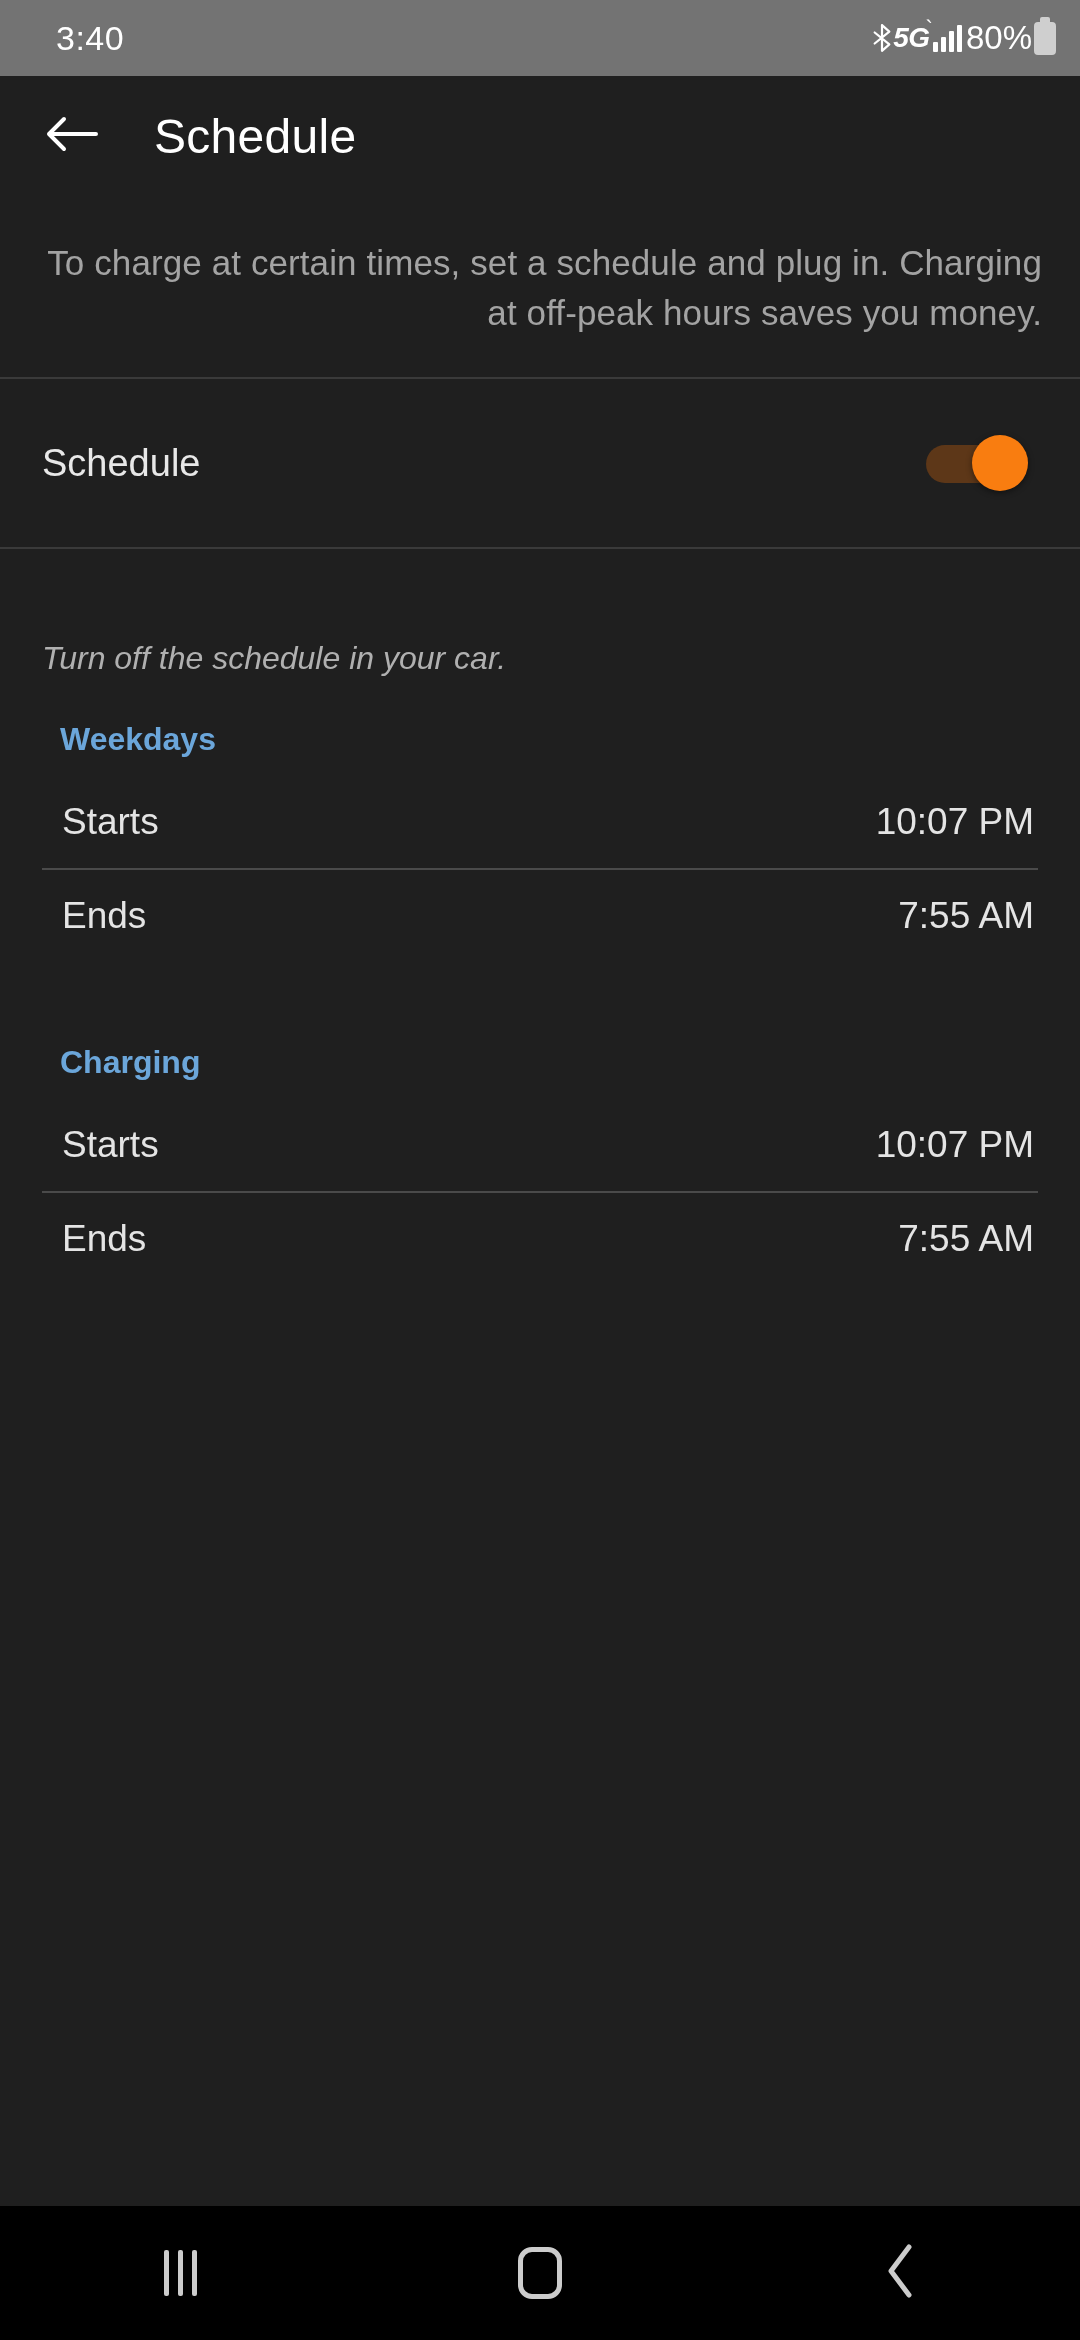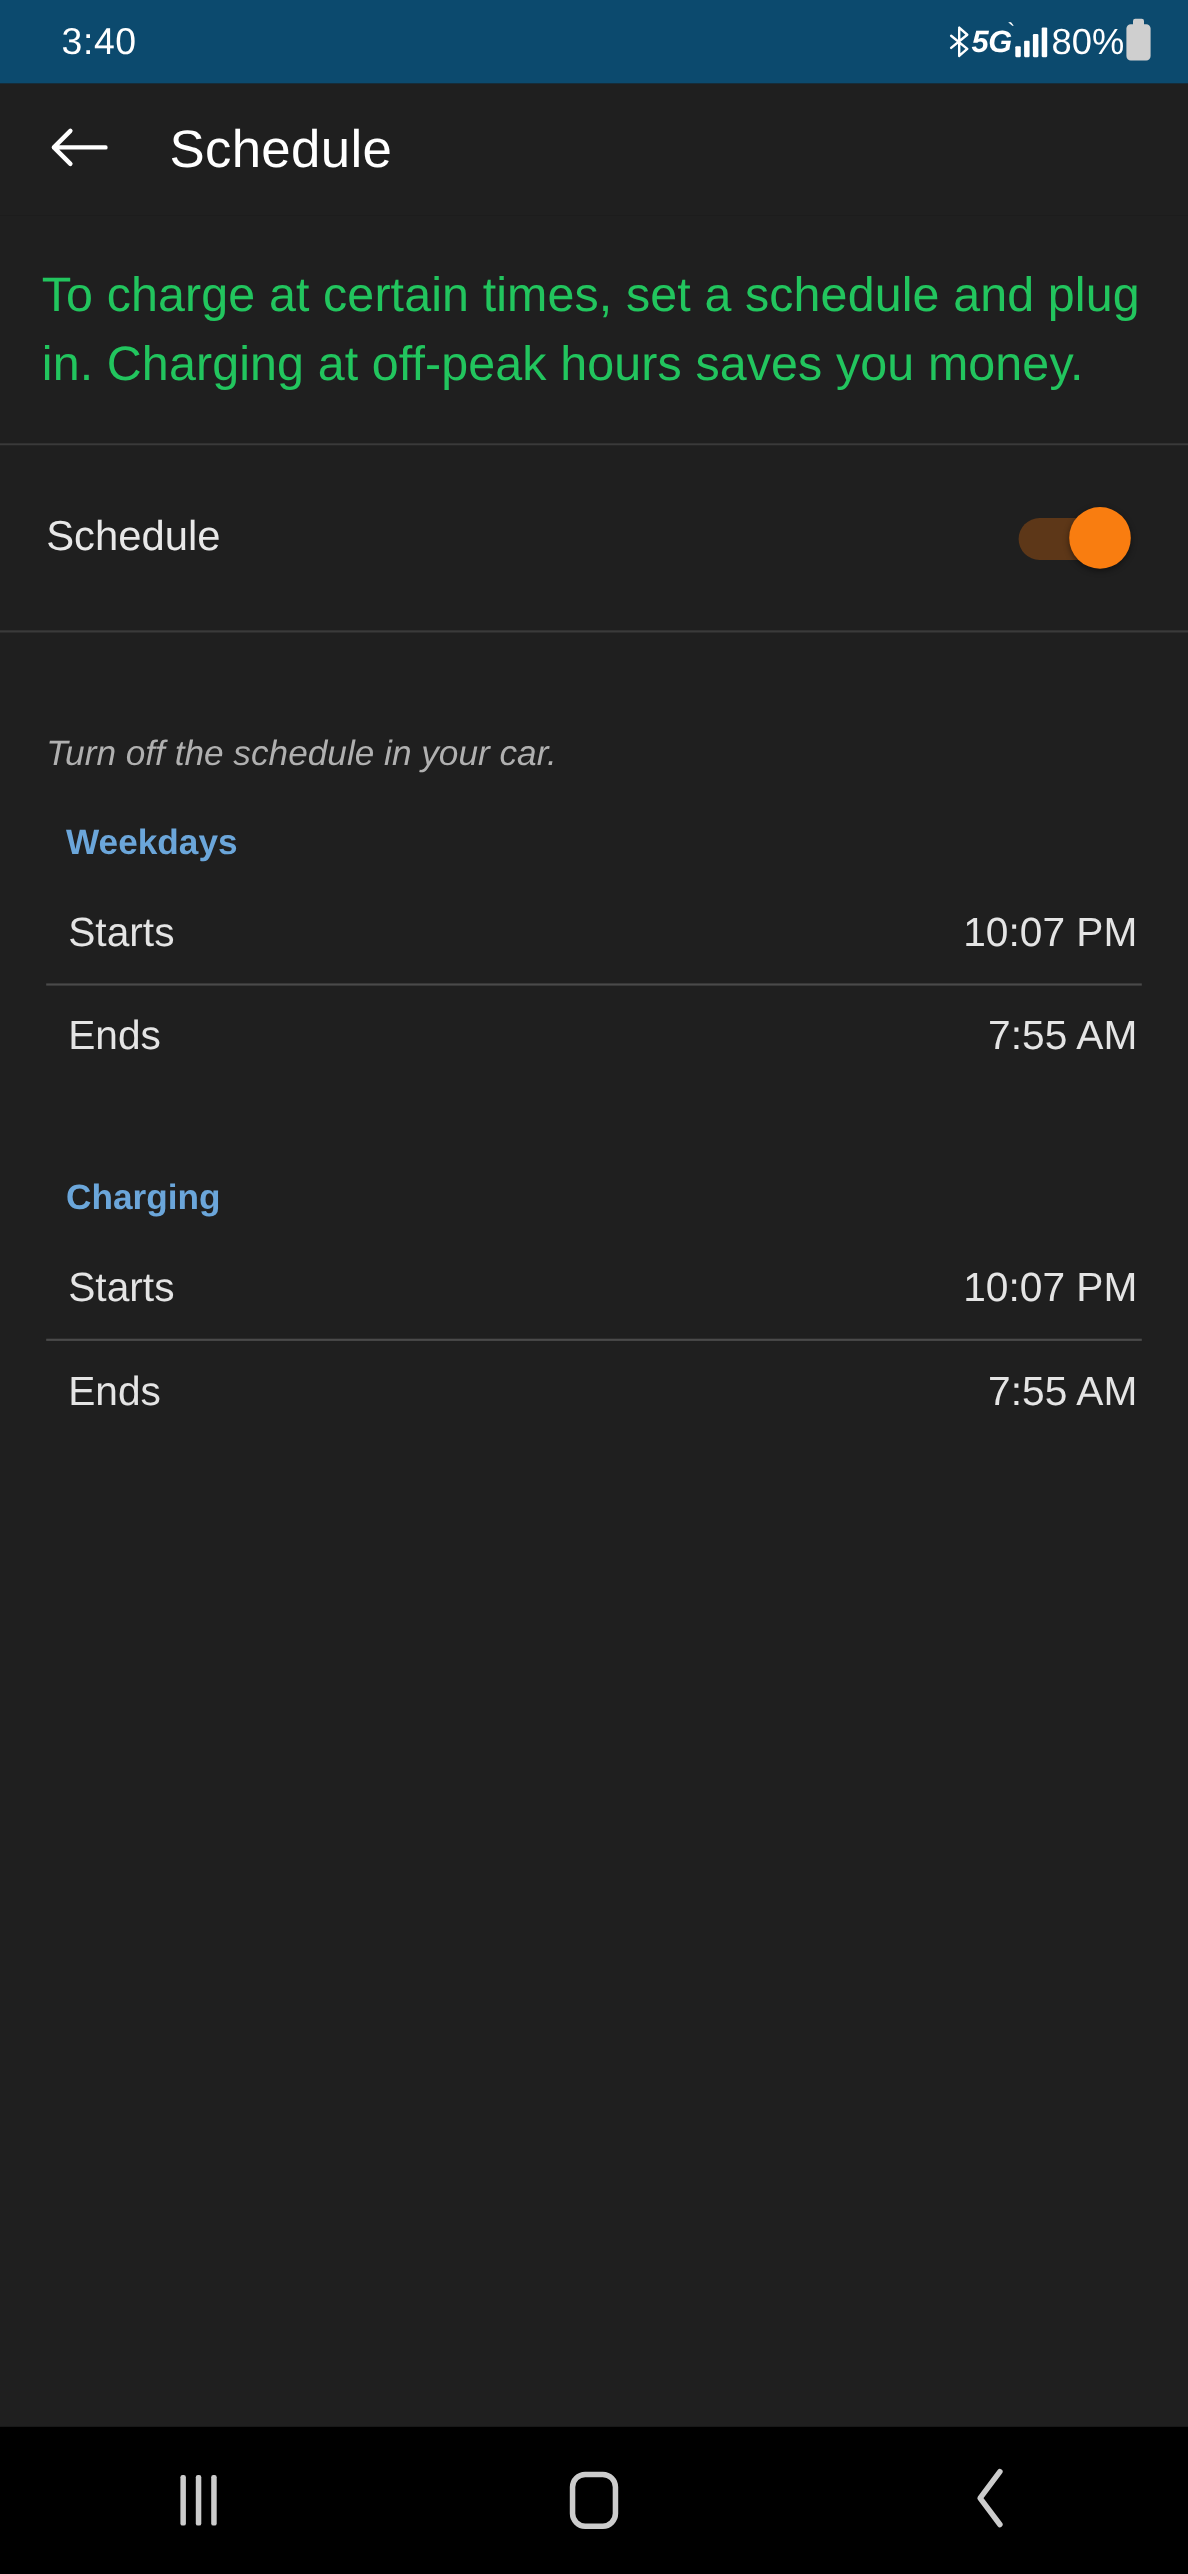--- a/index.html
+++ b/index.html
@@ -14,22 +14,22 @@
     width:1080px; height:2340px;
     background:#1b1b1b;
     display:flex; flex-direction:column;
   }
 
   
   .status-bar {
     height:76px;
     display:flex; align-items:center;
     justify-content:space-between;
-    padding:0 34px 0 56px;
-    background:#0c4a6e;
+    padding:0 24px 0 56px;
+    background:#737373;
     flex:0 0 auto;
   }
   .status-time {
     color:#ffffff;
     font-size:34px;
     letter-spacing:0.5px;
   }
   .status-right {
     display:flex; align-items:center; 
   }
@@ -89,24 +89,25 @@
     letter-spacing:0.3px;
   }
 
   
   .content { flex:1 1 auto; background:#1f1f1f; position:relative; }
   .desc-block {
     padding:42px 38px 40px 38px;
     background:#1f1f1f;
   }
   .desc {
-    color:#22c55e;
-    font-size:44px;
+    color:#a3a3a3;
+    font-size:35px;
     line-height:1.42;
     letter-spacing:0.1px;
+    text-align:right;
   }
   .hr-full {
     height:2px; background:#3a3a3a; width:100%;
   }
   .toggle-row {
     height:168px;
     display:flex; align-items:center; justify-content:space-between;
     padding:0 46px 0 42px;
     background:#1f1f1f;
     cursor:pointer;

